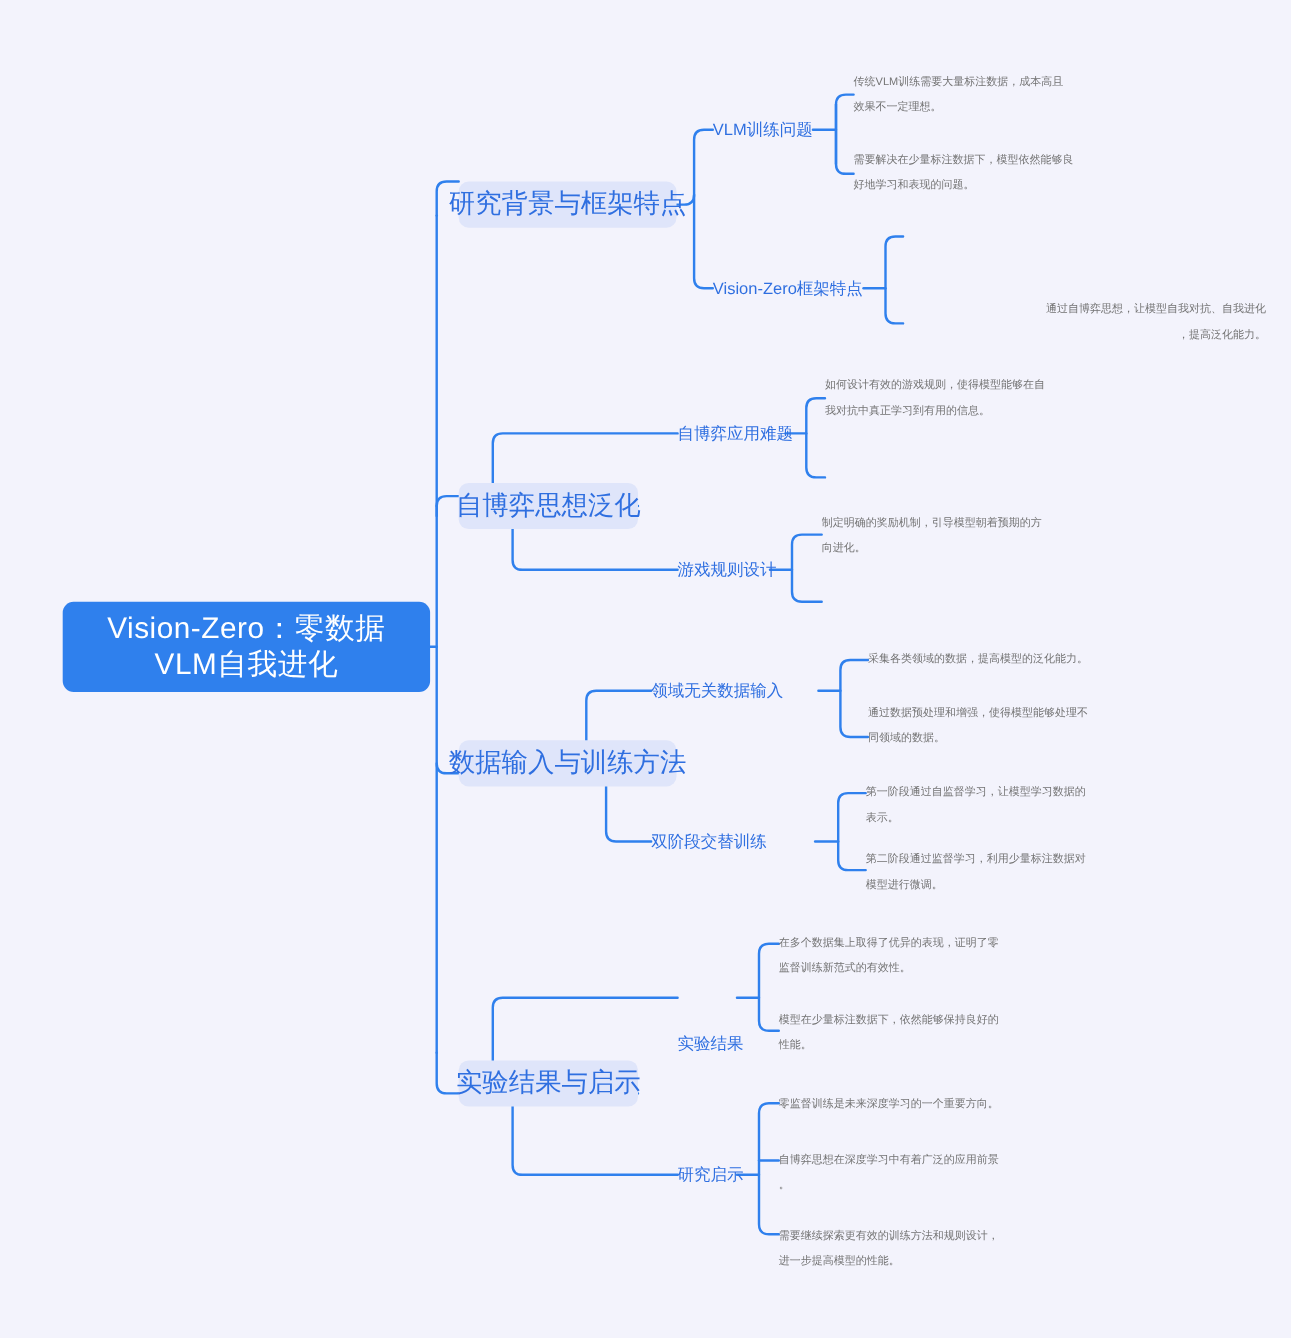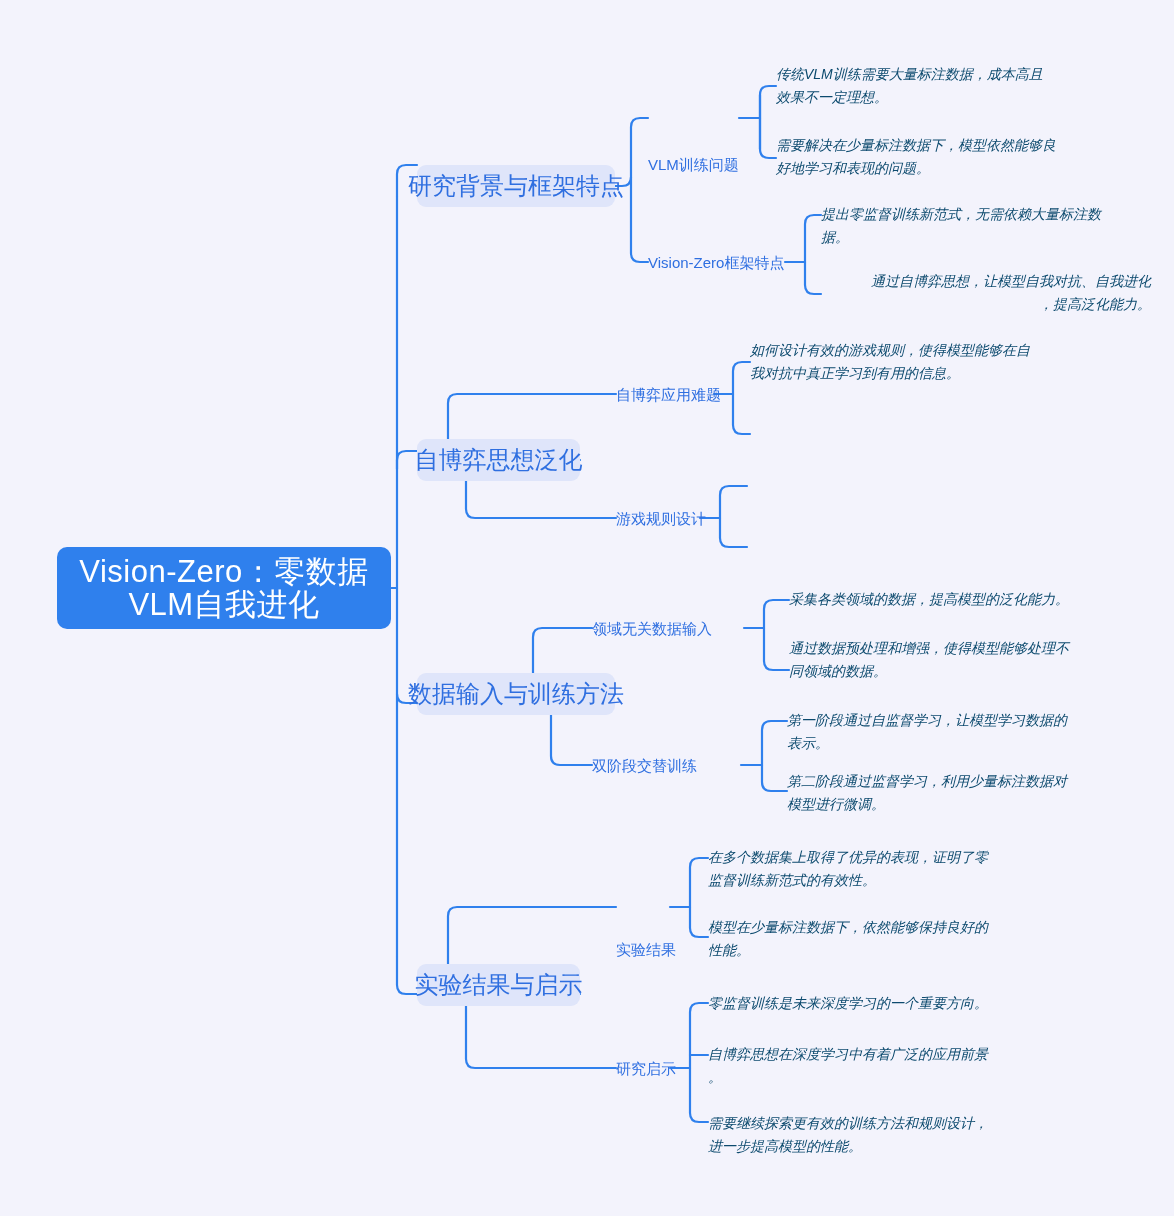--- a/index.html
+++ b/index.html
@@ -30,21 +30,21 @@
   }
   
   .root {
     left: 57px;
     top: 547px;
     width: 334px;
     height: 82px;
     background: #2f80ed;
     border-radius: 10px;
     color: #ffffff;
-    font-size: 31px;
+    font-size: 27px;
     line-height: 33px;
     letter-spacing: 0.5px;
     display: flex;
     align-items: center;
     justify-content: center;
     text-align: center;
     padding: 0 14px;
     white-space: pre-line;
   }
   
@@ -66,25 +66,24 @@
     color: #2f6fe0;
     font-size: 15px;
     line-height: 21px;
     height: 21px;
     display: flex;
     align-items: center;
     white-space: nowrap;
   }
   
   .leaf {
-    color: #0c4a6e;
-    font-size: 14px;
+    color: #737373;
+    font-size: 10px;
     line-height: 23px;
     white-space: pre-line;
-    font-style: italic;
   }
 </style>
 </head>
 <body>
 
 <div id="canvas">
 
   <svg id="links" viewBox="0 0 1174 1216" xmlns="http://www.w3.org/2000/svg">
     <g fill="none" stroke="#2f80ed" stroke-width="2.2" stroke-linecap="round">
 
@@ -136,39 +135,39 @@
       <path d="M690,1055 H708"></path>
 
     </g>
   </svg>
 
   <div class="node root">Vision-Zero：零数据
 VLM自我进化</div>
 
   <div class="node branch" style="left:417px; top:165px; width:198px;">研究背景与框架特点</div>
 
-  <div class="node sub" style="left:648px; top:108px;margin-top:46px;">VLM训练问题</div>
+  <div class="node sub" style="left:648px; top:108px;">VLM训练问题</div>
   <div class="node leaf" style="left:776px; top:63px; width:320px;">传统VLM训练需要大量标注数据，成本高且
 效果不一定理想。</div>
   <div class="node leaf" style="left:776px; top:134px; width:320px;">需要解决在少量标注数据下，模型依然能够良
 好地学习和表现的问题。</div>
 
   <div class="node sub" style="left:648px; top:252px;">Vision-Zero框架特点</div>
-  <div class="node leaf" style="left:821px; top:203px; width:330px;">提出零监督训练新范式，无需依赖大量标注数
-据。</div>
   <div class="node leaf" style="left:821px; top:270px; width:330px;text-align:right;">通过自博弈思想，让模型自我对抗、自我进化
 ，提高泛化能力。</div>
 
   <div class="node branch" style="left:417px; top:439px; width:163px;">自博弈思想泛化</div>
 
   <div class="node sub" style="left:616px; top:384px;">自博弈应用难题</div>
   <div class="node leaf" style="left:750px; top:339px; width:320px;">如何设计有效的游戏规则，使得模型能够在自
 我对抗中真正学习到有用的信息。</div>
 
   <div class="node sub" style="left:616px; top:508px;">游戏规则设计</div>
+  <div class="node leaf" style="left:747px; top:464px; width:320px;">制定明确的奖励机制，引导模型朝着预期的方
+向进化。</div>
 
   <div class="node branch" style="left:417px; top:673px; width:198px;">数据输入与训练方法</div>
 
   <div class="node sub" style="left:592px; top:618px;">领域无关数据输入</div>
   <div class="node leaf" style="left:789px; top:588px; width:330px;">采集各类领域的数据，提高模型的泛化能力。</div>
   <div class="node leaf" style="left:789px; top:637px; width:320px;">通过数据预处理和增强，使得模型能够处理不
 同领域的数据。</div>
 
   <div class="node sub" style="left:592px; top:755px;">双阶段交替训练</div>
   <div class="node leaf" style="left:787px; top:709px; width:320px;">第一阶段通过自监督学习，让模型学习数据的

